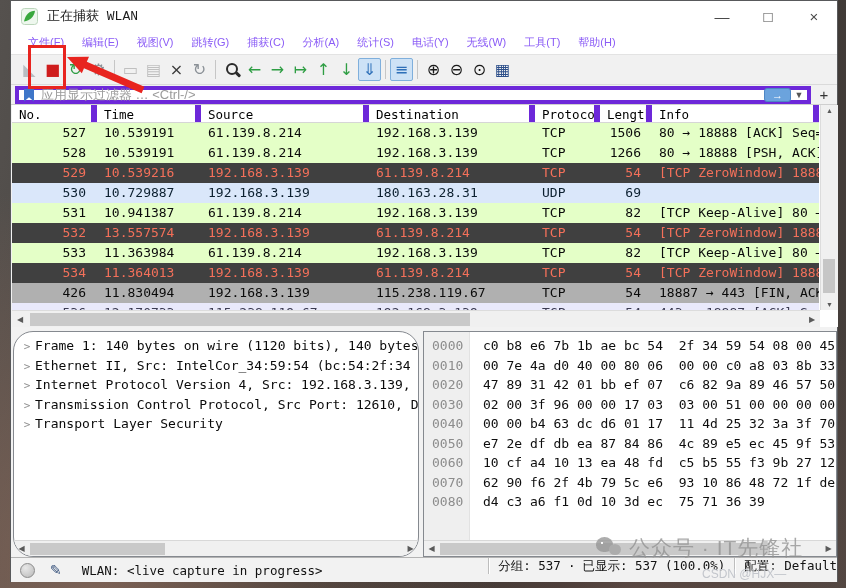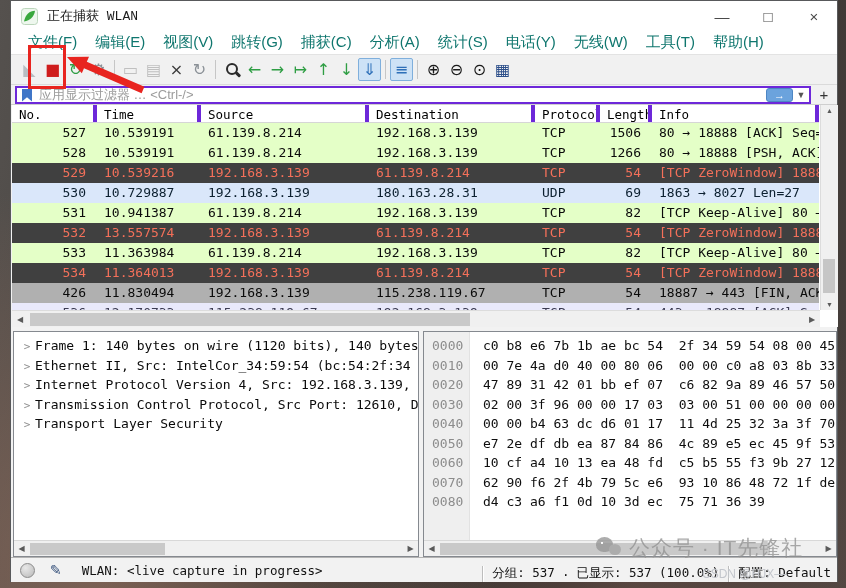--- a/index.html
+++ b/index.html
@@ -19,52 +19,52 @@
   
   .titlebar { height:30px; background:#ffffff; display:flex; align-items:center; }
   .app-icon { margin-left:10px; width:17px; height:17px; display:flex; }
   .title { font-size:13px; color:#1c1c1c; margin-left:9px;font-family:Liberation Mono, monospace; }
   .win-controls { margin-left:auto; display:flex; height:100%; }
   .wc { width:46px; display:flex; align-items:center; justify-content:center;
         font-size:15px; color:#4a4a4a; }
   
   .menubar { height:24px; background:#ffffff; display:flex; align-items:center;
              padding-left:8px; border-bottom:1px solid #e3e3e3; }
-  .menu-item { font-size:15px; color:#0f766e; padding:2px 9px; white-space:nowrap; }
+  .menu-item { font-size:11px; color:#8b5cf6; padding:2px 9px; white-space:nowrap; }
   
   .toolbar { height:30px; background:#f1f1f1; display:flex; align-items:center;
              padding-left:7px; border-bottom:1px solid #dadada; }
   .tbtn { width:23px; height:23px; display:flex; align-items:center; justify-content:center; }
   .tbtn .glyph { font-size:16px; line-height:1; font-family:"DejaVu Sans", sans-serif; }
   .tbtn.pressed { background:#cde2f6; border:1px solid #7fafdc; border-radius:2px; }
   .tsep { width:1px; height:19px; background:#c6c6c6; margin:0 4px; }
   .css-mag { position:relative; width:16px; height:16px; display:inline-block; }
   .css-mag::before { content:""; position:absolute; left:2px; top:1px; width:8px; height:8px;
                      border:2px solid #2b2b2b; border-radius:50%; }
   .css-mag::after { content:""; position:absolute; left:11px; top:11px; width:6px; height:3px;
                     background:#2b2b2b; transform:rotate(45deg); border-radius:1px; }
   
   .filterbar { position:relative; height:20px; background:#f1f1f1; border-bottom:1px solid #cfcfcf; }
   .filter-input { position:absolute; left:4px; top:1px; height:18px; width:796px;
-                  background:#fff; border:2px solid #6d28d9; display:flex; align-items:center; }
+                  background:#fff; border:4px solid #6d28d9; display:flex; align-items:center; }
   .bookmark { width:10px; height:13px; margin:0 7px 0 5px; background:#3f76c8;
               clip-path:polygon(0 0,100% 0,100% 100%,50% 68%,0 100%); flex:none; }
   .placeholder { color:#9b9b9b; font-size:13px; white-space:nowrap; overflow:hidden; }
   .apply-btn { margin-left:auto; width:27px; height:14px; background:#6ba3dd; border:1px solid #4d86c4;
                border-radius:3px; color:#fff; font-size:11px; line-height:12px; text-align:center; flex:none; }
   .caret-btn { width:16px; text-align:center; color:#555; font-size:9px; flex:none; }
   .plus-btn { position:absolute; right:4px; top:1px; width:18px; height:18px; text-align:center;
               font-size:15px; line-height:17px; color:#333; }
   
   .packet-list { position:absolute; top:104px; left:1px; width:826px; height:222px;
                  background:#fff; overflow:hidden; }
   .pl-grid { display:grid; grid-template-columns:85px 104px 168px 166px 65px 52px 1fr; width:807px; }
   .pl-header { height:18px; background:#fff; border-bottom:1px solid #d6d6d6;
                font-family:"DejaVu Sans Mono", monospace; font-size:12.5px; }
-  .hcell { border-right:4px solid #6d28d9; padding:2px 0 0 7px; white-space:nowrap; overflow:hidden; }
+  .hcell { border-right:6px solid #6d28d9; padding:2px 0 0 7px; white-space:nowrap; overflow:hidden; }
   .prow { height:20px; font-family:"DejaVu Sans Mono", monospace; font-size:13px; line-height:20px; }
   .cell { padding-left:7px; white-space:nowrap; overflow:hidden; }
   .cell.no, .cell.length { text-align:right; padding-right:11px; padding-left:0; }
   .prow.green    { background:#e4ffc7; color:#0b0b0b; }
   .prow.bad      { background:#404040; color:#f3705a; }
   .prow.udp      { background:#dae7fa; color:#0c2030; }
   .prow.selected { background:#b0b0b0; color:#0b0b0b; }
   .prow.partial  { background:#e9e9fb; color:#3a3a52; height:7px; overflow:hidden; }
   
   .vsb { position:absolute; top:0; right:0; width:18px; height:205px; background:#f0f0f0;
@@ -72,21 +72,21 @@
   .vsb .arr { position:absolute; left:0; width:17px; text-align:center; font-size:7px; color:#5a5a5a; }
   .vsb .thumb { position:absolute; left:2px; right:3px; top:154px; height:34px; background:#c6c6c6; }
   .hsb { position:absolute; left:0; top:205px; height:17px; background:#f0f0f0; border-top:1px solid #dcdcdc; }
   .hsb.plhsb { right:18px; }
   .hsb .arr { position:absolute; top:1px; width:16px; text-align:center; font-size:8px;
               line-height:15px; color:#5a5a5a; }
   .hsb .thumb { position:absolute; top:2px; height:13px; background:#c9c9c9; }
   
   .bottom { position:absolute; top:330px; left:0; width:826px; height:226px; }
   .pane { position:absolute; top:0; bottom:0; background:#fff; border:1px solid #85898f; overflow:hidden; }
-  .details-pane { left:2px; width:406px; }
+  .details-pane { left:2px; width:406px;border-radius:20px; }
   .hex-pane { left:412px; width:414px; }
   .dlines { padding-top:4px; }
   .dline { height:19.5px; line-height:19.5px; font-family:"DejaVu Sans Mono", monospace;
            font-size:13px; white-space:nowrap; overflow:hidden; padding-left:5px; color:#0a0a0a; }
   .dline .exp { color:#8f8f8f; display:inline-block; width:16px; text-align:center; font-size:11px; }
   .hex-gutter { position:absolute; left:0; top:0; bottom:16px; width:46px; background:#efefef;
                 border-right:1px solid #e2e2e2; }
   .hexrows { position:relative; padding-top:4px; }
   .hexrow { height:19.5px; line-height:19.5px; font-family:"DejaVu Sans Mono", monospace;
             font-size:13px; white-space:pre; display:flex; overflow:hidden; }
@@ -99,21 +99,21 @@
   .phsb .thumb { position:absolute; top:2px; height:12px; background:#c9c9c9; }
   
   .statusbar { position:absolute; left:0; right:0; top:556px; height:25px; background:#f2f2f2;
                border-top:1px solid #b3b3b3; display:flex; align-items:center;
                font-family:"DejaVu Sans Mono", monospace; font-size:12.5px; color:#111; }
   .sb-circle { width:15px; height:15px; border-radius:50%; margin-left:9px; flex:none;
                background:radial-gradient(circle at 35% 30%, #e8e8e8, #b9b9b9); border:1px solid #8a8a8a; }
   .sb-edit { margin-left:15px; font-size:14px; color:#35507a; flex:none;
              font-family:"DejaVu Sans", sans-serif; }
   .sb-text { margin-left:20px; white-space:nowrap; }
-  .sb-right { margin-left:auto; display:flex; align-items:flex-end; height:100%; padding-right:6px; }
+  .sb-right { margin-left:auto; display:flex; align-items:flex-start; height:100%; }
   .sb-div { width:1px; height:16px; background:#bdbdbd; box-shadow:1px 0 0 #fff; margin:0 9px; flex:none; }
   .sb-seg { white-space:nowrap; }
   .sb-dot { margin:0 7px; }
   
   .annot-rect { position:absolute; left:28px; top:45px; width:38px; height:44px;
                 border:3px solid #e8241f; z-index:60; pointer-events:none; }
   .annot-arrow { position:absolute; left:0; top:0; z-index:60; pointer-events:none; }
   .wm { position:absolute; left:596px; top:534px; display:flex; align-items:center; gap:7px;
         z-index:50; pointer-events:none; opacity:.78; }
   .wm-icon { position:relative; width:26px; height:22px; flex:none; }
@@ -276,21 +276,20 @@
           <div class="cell length">54</div>
           <div class="cell info">[TCP ZeroWindow] 18888</div>
         </div>
         <div class="prow pl-grid udp">
           <div class="cell no">530</div>
           <div class="cell time">10.729887</div>
           <div class="cell source">192.168.3.139</div>
           <div class="cell destination">180.163.28.31</div>
           <div class="cell protocol">UDP</div>
           <div class="cell length">69</div>
-          <div class="cell info">1863 → 8027 Len=27</div>
         </div>
         <div class="prow pl-grid green">
           <div class="cell no">531</div>
           <div class="cell time">10.941387</div>
           <div class="cell source">61.139.8.214</div>
           <div class="cell destination">192.168.3.139</div>
           <div class="cell protocol">TCP</div>
           <div class="cell length">82</div>
           <div class="cell info">[TCP Keep-Alive] 80 →</div>
         </div>

